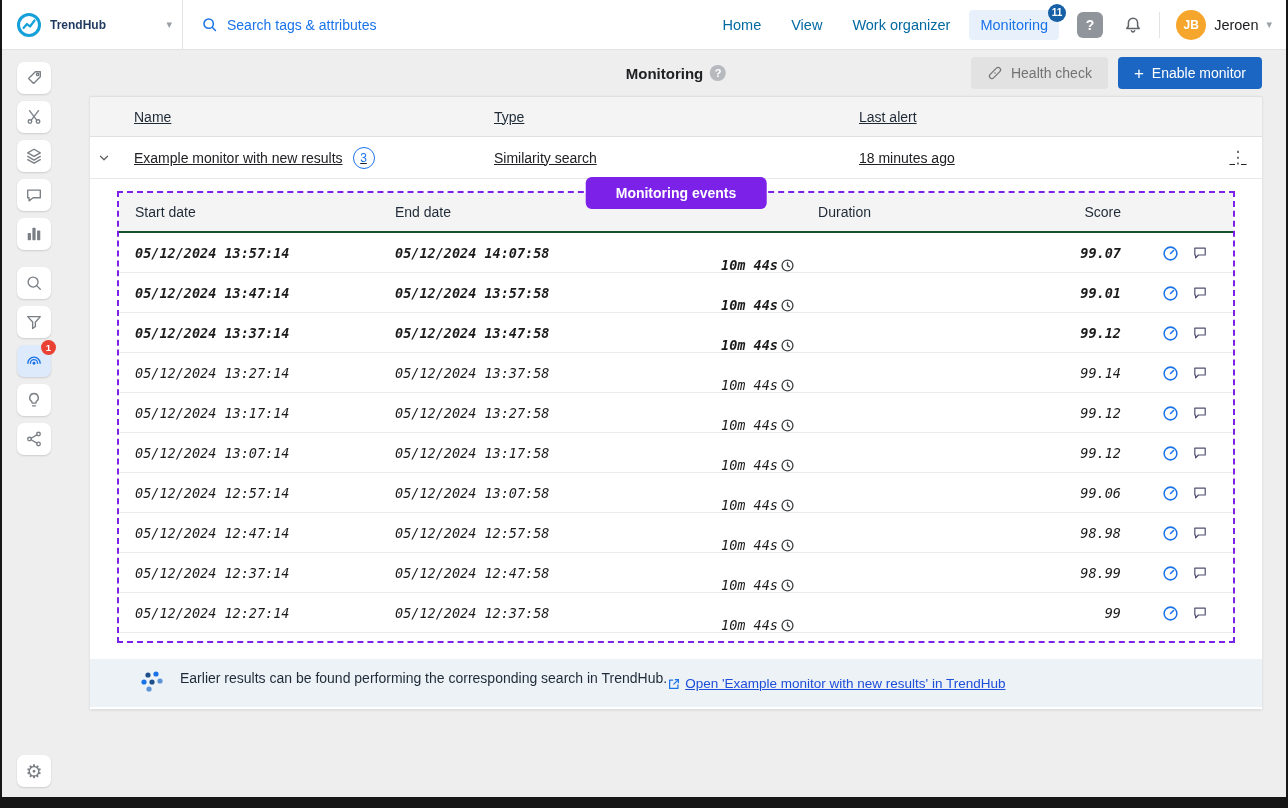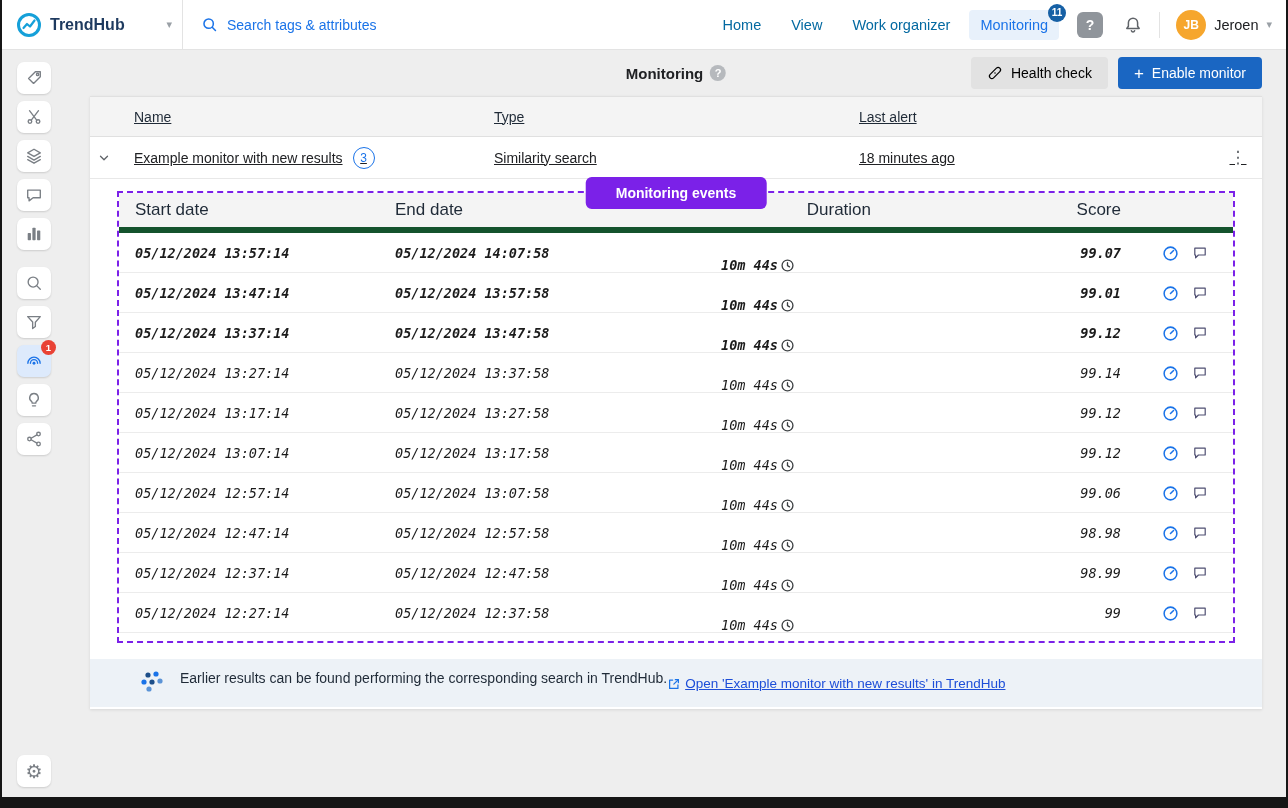--- a/index.html
+++ b/index.html
@@ -6,21 +6,21 @@
   html,body { width:1288px; height:808px; overflow:hidden; }
   body { background:#161616; font-family:"Liberation Sans",sans-serif; color:#202124; }
   .mono { font-family:"DejaVu Sans Mono",monospace;font-style:italic; }
 
   .app { position:absolute; top:0; left:2px; width:1284px; height:797px; background:#eeeeee; overflow:hidden; }
   .bottom-bar { position:absolute; left:0; bottom:0; width:1288px; height:11px; background:#161616; }
 
   
   .navbar { height:50px; background:#fff; border-bottom:1px solid #e3e3e3; display:flex; align-items:center; }
   .brand-area { width:181px; height:100%; display:flex; align-items:center; gap:8px; padding-left:14px; border-right:1px solid #e3e3e3; }
-  .brand-name { font-weight:bold; font-size:16px; color:#1e3a5f; }
+  .brand-name { font-weight:bold; font-size:12px; color:#1e3a5f; }
   .brand-chev { margin-left:auto; margin-right:10px; color:#9aa0a6; font-size:11px; }
   .nav-search { display:flex; align-items:center; gap:9px; padding-left:18px; color:#1a73e8; font-size:14px; cursor:pointer; }
   .nav-right { margin-left:auto; display:flex; align-items:center; gap:8px; padding-right:14px; }
   .nav-link { font-size:14.5px; color:#0369a1; padding:7px 11px; cursor:pointer; white-space:nowrap; }
   .nav-link.monitoring { color:#1a73e8; background:#e8f1fb; border-radius:4px; position:relative; }
   .nav-badge { position:absolute; top:-6px; right:-7px; min-width:18px; height:18px; border-radius:50%; background:#1660a5; color:#fff; font-size:10px; font-weight:bold; display:flex; align-items:center; justify-content:center; }
   .help-btn { width:26px; height:26px; border-radius:6px; background:#90959b; color:#fff; font-weight:bold; font-size:14px; display:flex; align-items:center; justify-content:center; margin-left:10px; cursor:pointer; }
   .bell-btn { margin-left:12px; color:#5f6368; display:flex; cursor:pointer; }
   .vdiv { width:1px; height:26px; background:#e3e3e3; margin:0 8px; }
   .user { display:flex; align-items:center; gap:8px; cursor:pointer; }
@@ -39,21 +39,21 @@
   .gear-glyph { font-size:19px; line-height:1; color:#7a7f85; }
 
   .content { flex:1; display:flex; flex-direction:column; }
 
   
   .page-header { height:46px; position:relative; display:flex; align-items:center; justify-content:flex-end; gap:10px; padding-right:24px; }
   .page-title-wrap { position:absolute; left:50%; transform:translateX(-50%); display:flex; align-items:center; gap:7px; }
   .page-title { font-weight:bold; font-size:15px; color:#202124; }
   .title-help { width:16px; height:16px; border-radius:50%; background:#b6b9bd; color:#fff; font-size:11px; font-weight:bold; display:flex; align-items:center; justify-content:center; }
   .btn { height:32px; display:flex; align-items:center; gap:8px; padding:0 16px; border-radius:4px; font-size:14px; cursor:pointer; border:none; }
-  .btn-health { background:#e2e2e2; color:#000000; cursor:default; }
+  .btn-health { background:#e2e2e2; color:#737373; cursor:default; }
   .btn-enable { background:#1a66c2; color:#fff; }
   .btn-plus { font-size:17px; line-height:1; }
 
   
   .card { background:#fff; margin:0 24px; box-shadow:0 1px 3px rgba(0,0,0,.10); padding-bottom:2px; }
   .card-top { display:flex; justify-content:flex-end; padding:20px 24px 16px; }
   .search-box { width:212px; height:30px; border:1px solid #d6d6d6; border-radius:4px; display:flex; align-items:center; gap:7px; padding:0 9px; color:#9aa0a6; background:#fff; }
   .search-box input { border:none; outline:none; flex:1; font-size:13.5px; font-family:"Liberation Sans",sans-serif; color:#202124; min-width:0; }
   .search-box input::placeholder { color:#9aa0a6; }
 
@@ -65,21 +65,21 @@
   .c-exp { padding-left:0 !important; display:flex; justify-content:center; color:#5f6368; cursor:pointer; }
   .c-name { display:flex; align-items:center; gap:10px; }
   .badge3 { width:22px; height:22px; border:1.5px solid #1a73e8; border-radius:50%; color:#1a73e8; font-size:12px; display:flex; align-items:center; justify-content:center; flex:0 0 auto; }
   .c-kebab { padding-left:0 !important; display:flex; justify-content:center; color:#5f6368; font-size:17px; cursor:pointer; }
 
   
   .events-wrap { position:relative; margin:12px 27px 0; }
   .events-pill { position:absolute; top:-14px; left:50%; transform:translateX(-50%); background:#7b21e8; color:#fff; font-weight:bold; font-size:14px; padding:8px 30px; border-radius:6px; z-index:2; white-space:nowrap; }
   .events-panel { border:2px dashed #7b21e8; background:#fff; padding-bottom:8px; }
   .ehead, .erow { display:grid; grid-template-columns:260px 250px 1fr 250px 96px; align-items:center; }
-  .ehead { height:40px; background:#f4f4f4; border-bottom:6px solid #14532d; font-size:17px; color:#1f2a37; }
+  .ehead { height:40px; background:#f4f4f4; border-bottom:2px solid #14532d; font-size:14px; color:#1f2a37; }
   .erow { height:40px; border-bottom:1px solid #ececec; font-size:13.5px; color:#1b1b1b; }
   .ehead > div, .erow > div { padding:0 16px; }
   .h-right { text-align:right; }
   .c-dur { display:flex; justify-content:center; align-items:center; gap:2px; color:#1b1b1b;margin-top:24px; }
   .c-dur svg { color:#3c4043; flex:0 0 auto; }
   .c-score { text-align:right; }
   .c-actions { display:flex; justify-content:center; align-items:center; gap:13px; padding:0 !important; }
   .erow.bold .mono, .erow.bold .c-dur { font-weight:bold; }
   .gauge-ic { color:#1a73e8; cursor:pointer; }
   .cmt-ic { color:#4f4f72; cursor:pointer; }

